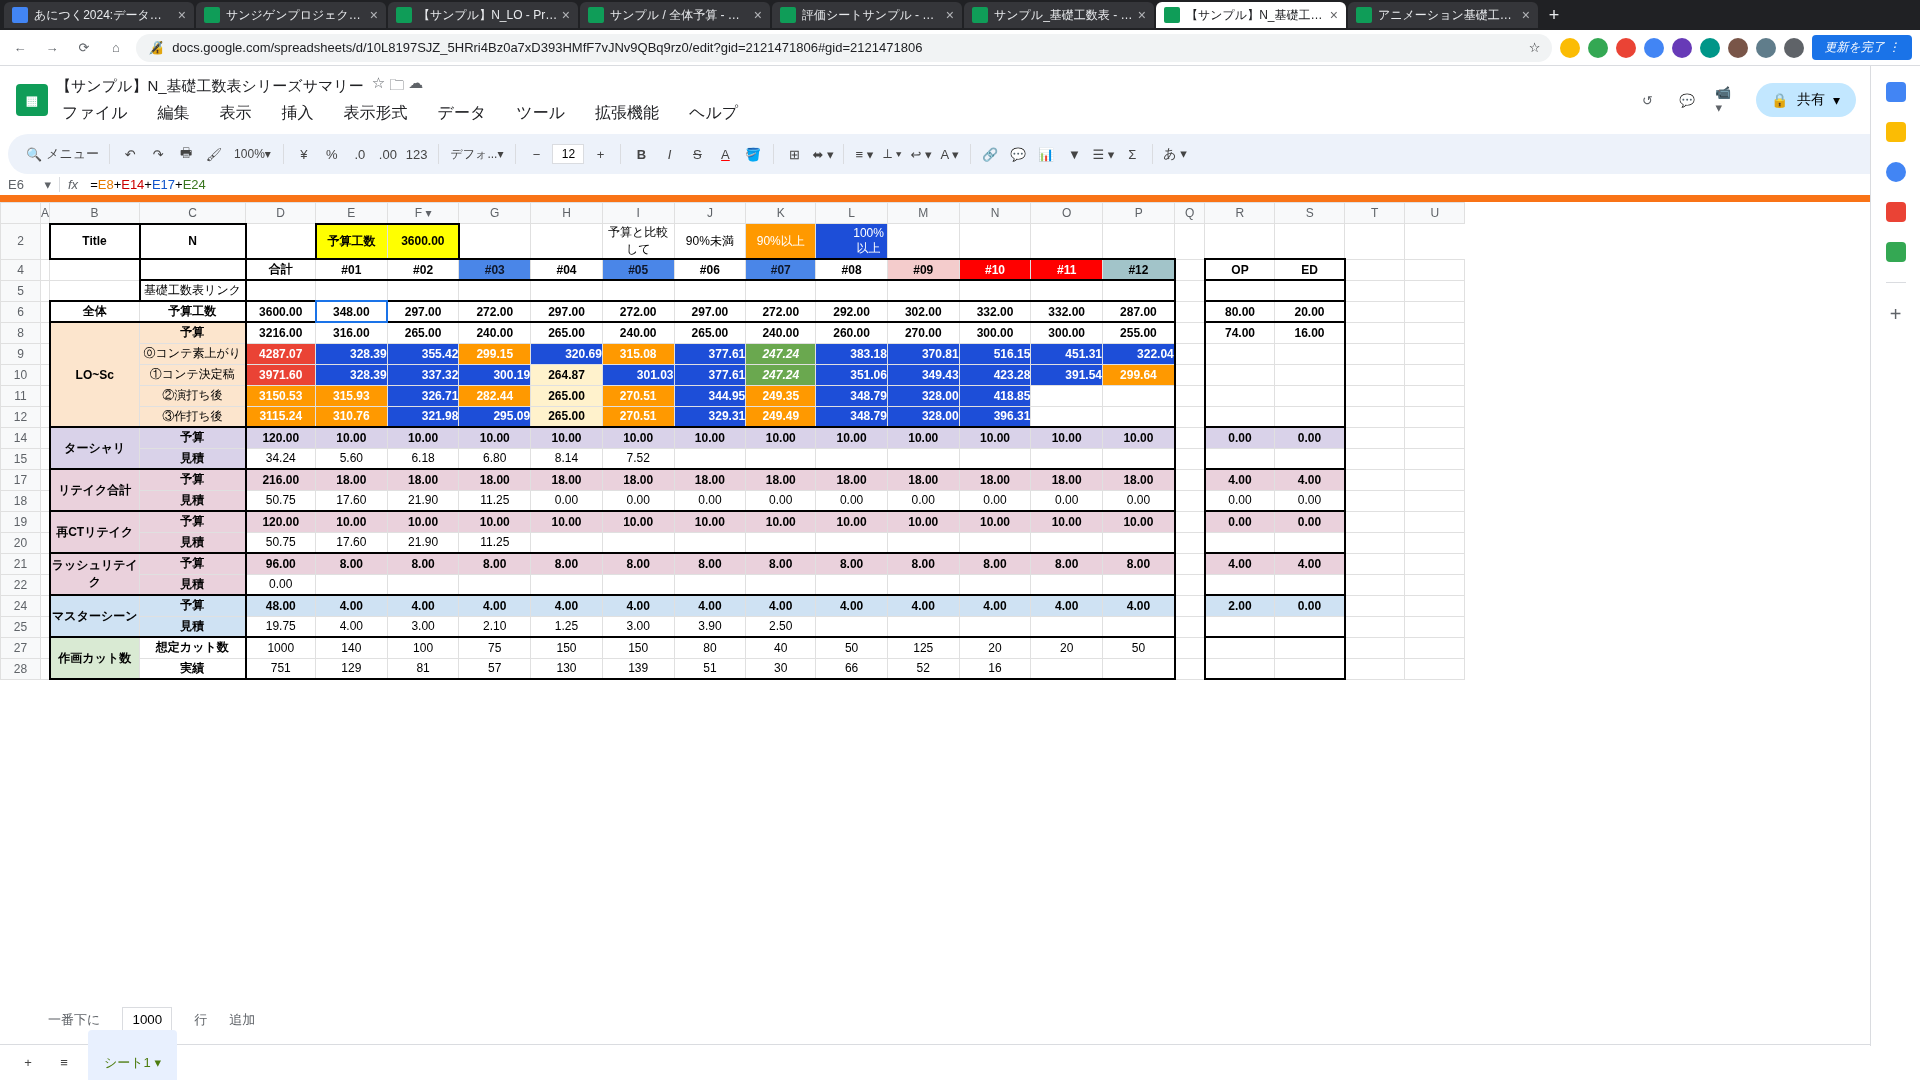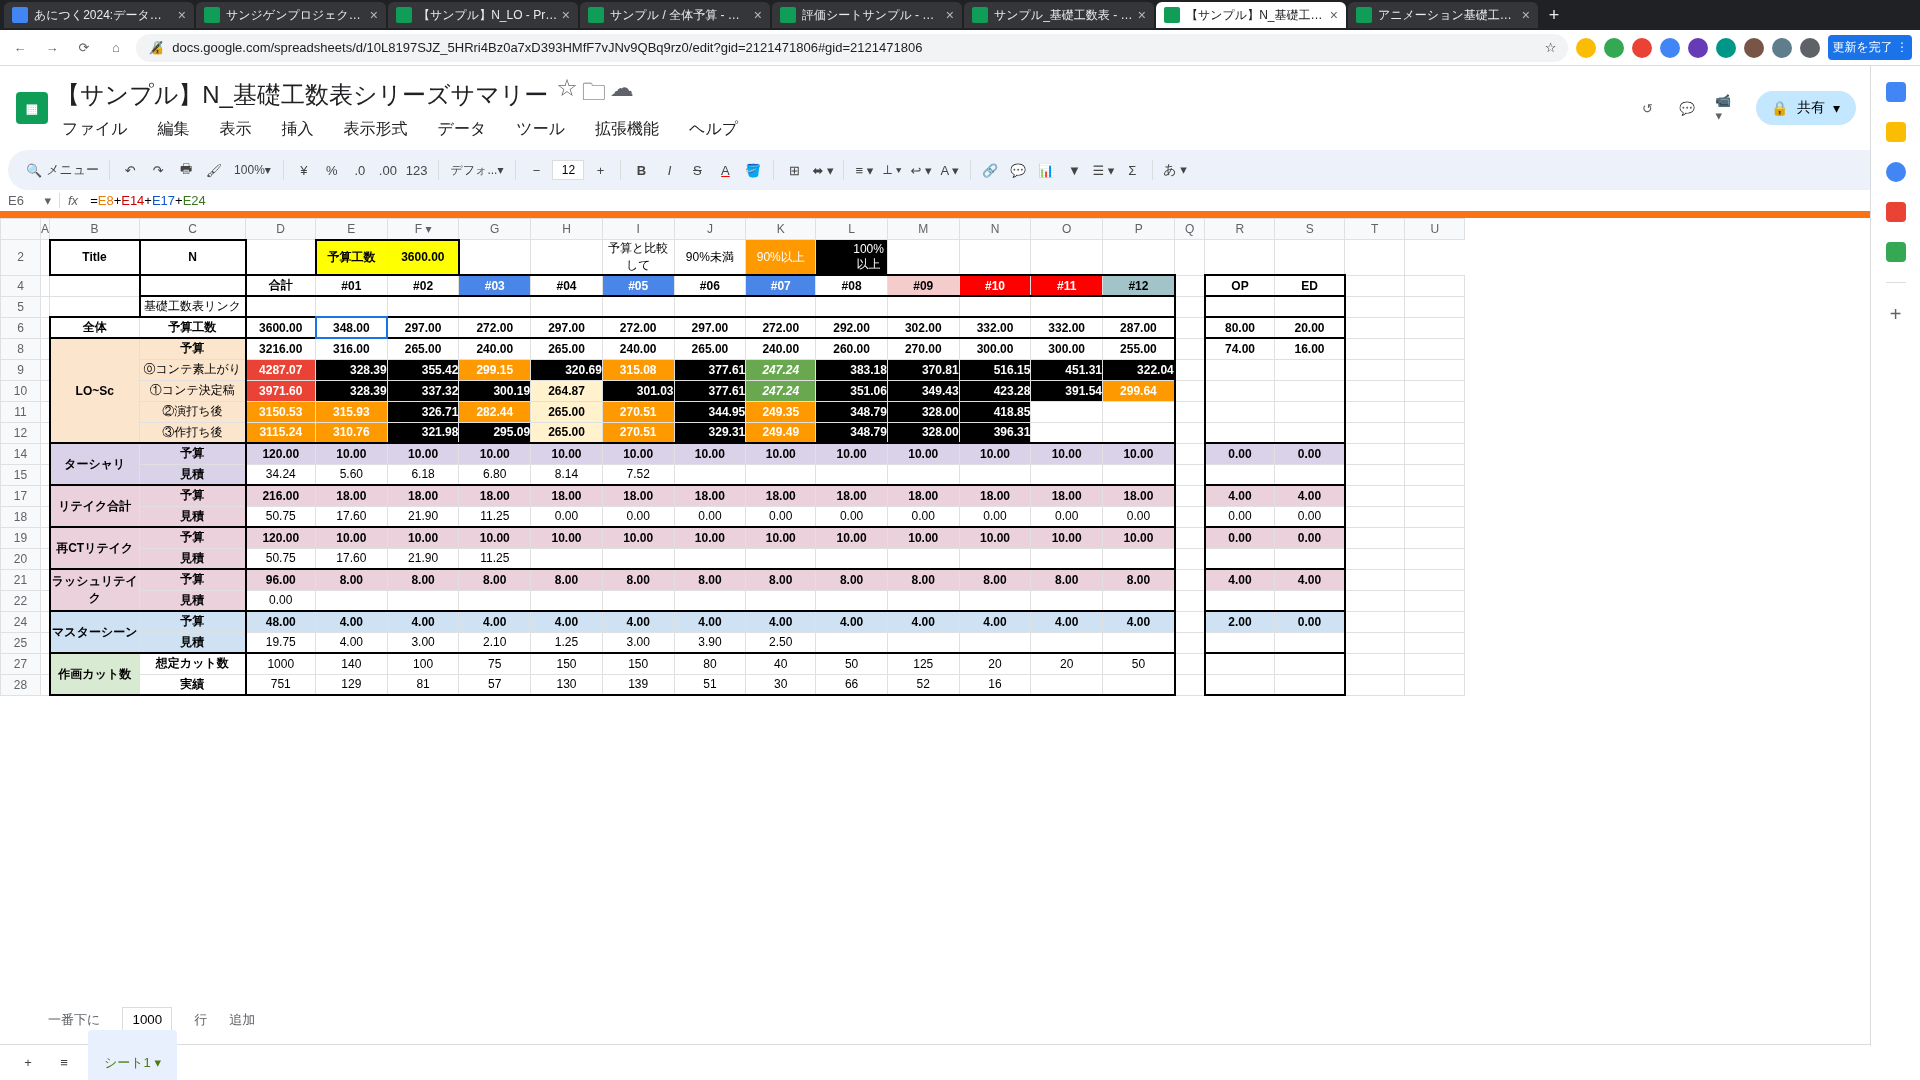--- a/index.html
+++ b/index.html
@@ -14,27 +14,27 @@
 .tab-close { margin-left: 4px; opacity: 0.7; font-size: 14px; }
 .new-tab { color: #e8eaed; width: 28px; height: 28px; display: flex; align-items: center; justify-content: center; font-size: 18px; }
 
 
 .url-bar { height: 36px; background: #fff; display: flex; align-items: center; padding: 0 8px; border-bottom: 1px solid #dadce0; gap: 8px; }
 .nav-icon { width: 24px; height: 24px; display: flex; align-items: center; justify-content: center; color: #5f6368; cursor: pointer; }
 .url-input { flex: 1; height: 28px; background: #f1f3f4; border-radius: 14px; display: flex; align-items: center; padding: 0 12px; color: #202124; font-size: 13px; }
 .url-lock { margin-right: 8px; }
 .ext-icons { display: flex; gap: 8px; align-items: center; }
 .ext-icon { width: 20px; height: 20px; border-radius: 50%; background: #5f6368; }
-.finish-btn { background: #1a73e8; color: #fff; padding: 4px 4px; border-radius: 4px; font-size: 12px; }
+.finish-btn { background: #1a73e8; color: #fff; padding: 4px 12px; border-radius: 4px; font-size: 12px; font-style: italic; }
 
 
 .sheets-header { display: flex; align-items: center; padding: 8px 16px; gap: 8px; }
 .sheets-logo { width: 32px; height: 32px; background: #0f9d58; border-radius: 4px; display: flex; align-items: center; justify-content: center; color: #fff; font-weight: bold; }
 .title-area { flex: 1; }
-.doc-title { font-size: 24px; color: #202124; display: flex; align-items: center; gap: 8px; }
+.doc-title { font-size: 15px; color: #202124; display: flex; align-items: center; gap: 8px; }
 .title-icons { display: flex; gap: 4px; color: #5f6368; }
 .menu-bar { display: flex; gap: 18px; font-size: 16px; color: #202124; margin-top: 2px; }
 .menu-item { padding: 2px 6px; cursor: pointer; }
 .header-right { display: flex; align-items: center; gap: 16px; }
 .hdr-icon { width: 24px; height: 24px; color: #5f6368; display: flex; align-items: center; justify-content: center; }
 .share-btn { background: #c2e7ff; padding: 8px 16px; border-radius: 20px; display: flex; align-items: center; gap: 8px; font-size: 14px; }
 .avatar { width: 32px; height: 32px; border-radius: 50%; background: #333; }
 
 
 .toolbar { height: 40px; border-top: 1px solid #dadce0; border-bottom: 1px solid #dadce0; display: flex; align-items: center; padding: 0 16px; gap: 4px; background: #edf2fa; margin: 0 8px; border-radius: 20px; border: none; }
@@ -65,26 +65,26 @@
 .cE,.cF,.cG,.cH,.cI,.cJ,.cK,.cL,.cM,.cN,.cO,.cP { width: 70px; }
 .cQ { width: 30px; } .cR,.cS { width: 70px; } .cT,.cU { width: 60px; }
 
 .thick-b { border-bottom: 2px solid #000 !important; }
 .thick-t { border-top: 2px solid #000 !important; }
 .thick-l { border-left: 2px solid #000 !important; }
 .thick-r { border-right: 2px solid #000 !important; }
 .bold { font-weight: bold; }
 
 .bg-yellow { background: #ffff00; }
-.bg-blue-hdr { background: #4a86e8; color: #ffffff; }
+.bg-blue-hdr { background: #4a86e8; color: #0f172a; }
 .bg-red-hdr { background: #ff0000; color: #fff; }
 .bg-pink-hdr { background: #f4cccc; }
 .bg-turq-hdr { background: #a2c4c9; }
 .bg-orange { background: #ff9900; color: #fff; }
-.bg-red { background: #000000; color: #fff; padding-left: 34px; }
+.bg-red { background: #1d4ed8; color: #fff; padding-left: 34px; }
 .bg-red-lt { background: #ea4335; color: #fff; }
 .bg-green { background: #6aa84f; color: #fff; font-style: italic; }
 .bg-cream { background: #fff2cc; }
 .bg-peach { background: #fce5cd; }
 .bg-lavender { background: #d9d2e9; }
 .bg-rose { background: #ead1dc; }
 .bg-ltblue { background: #cfe2f3; }
 .bg-ltgreen { background: #d9ead3; }
 .selected-cell { outline: 2px solid #1a73e8; outline-offset: -1px; }
 

